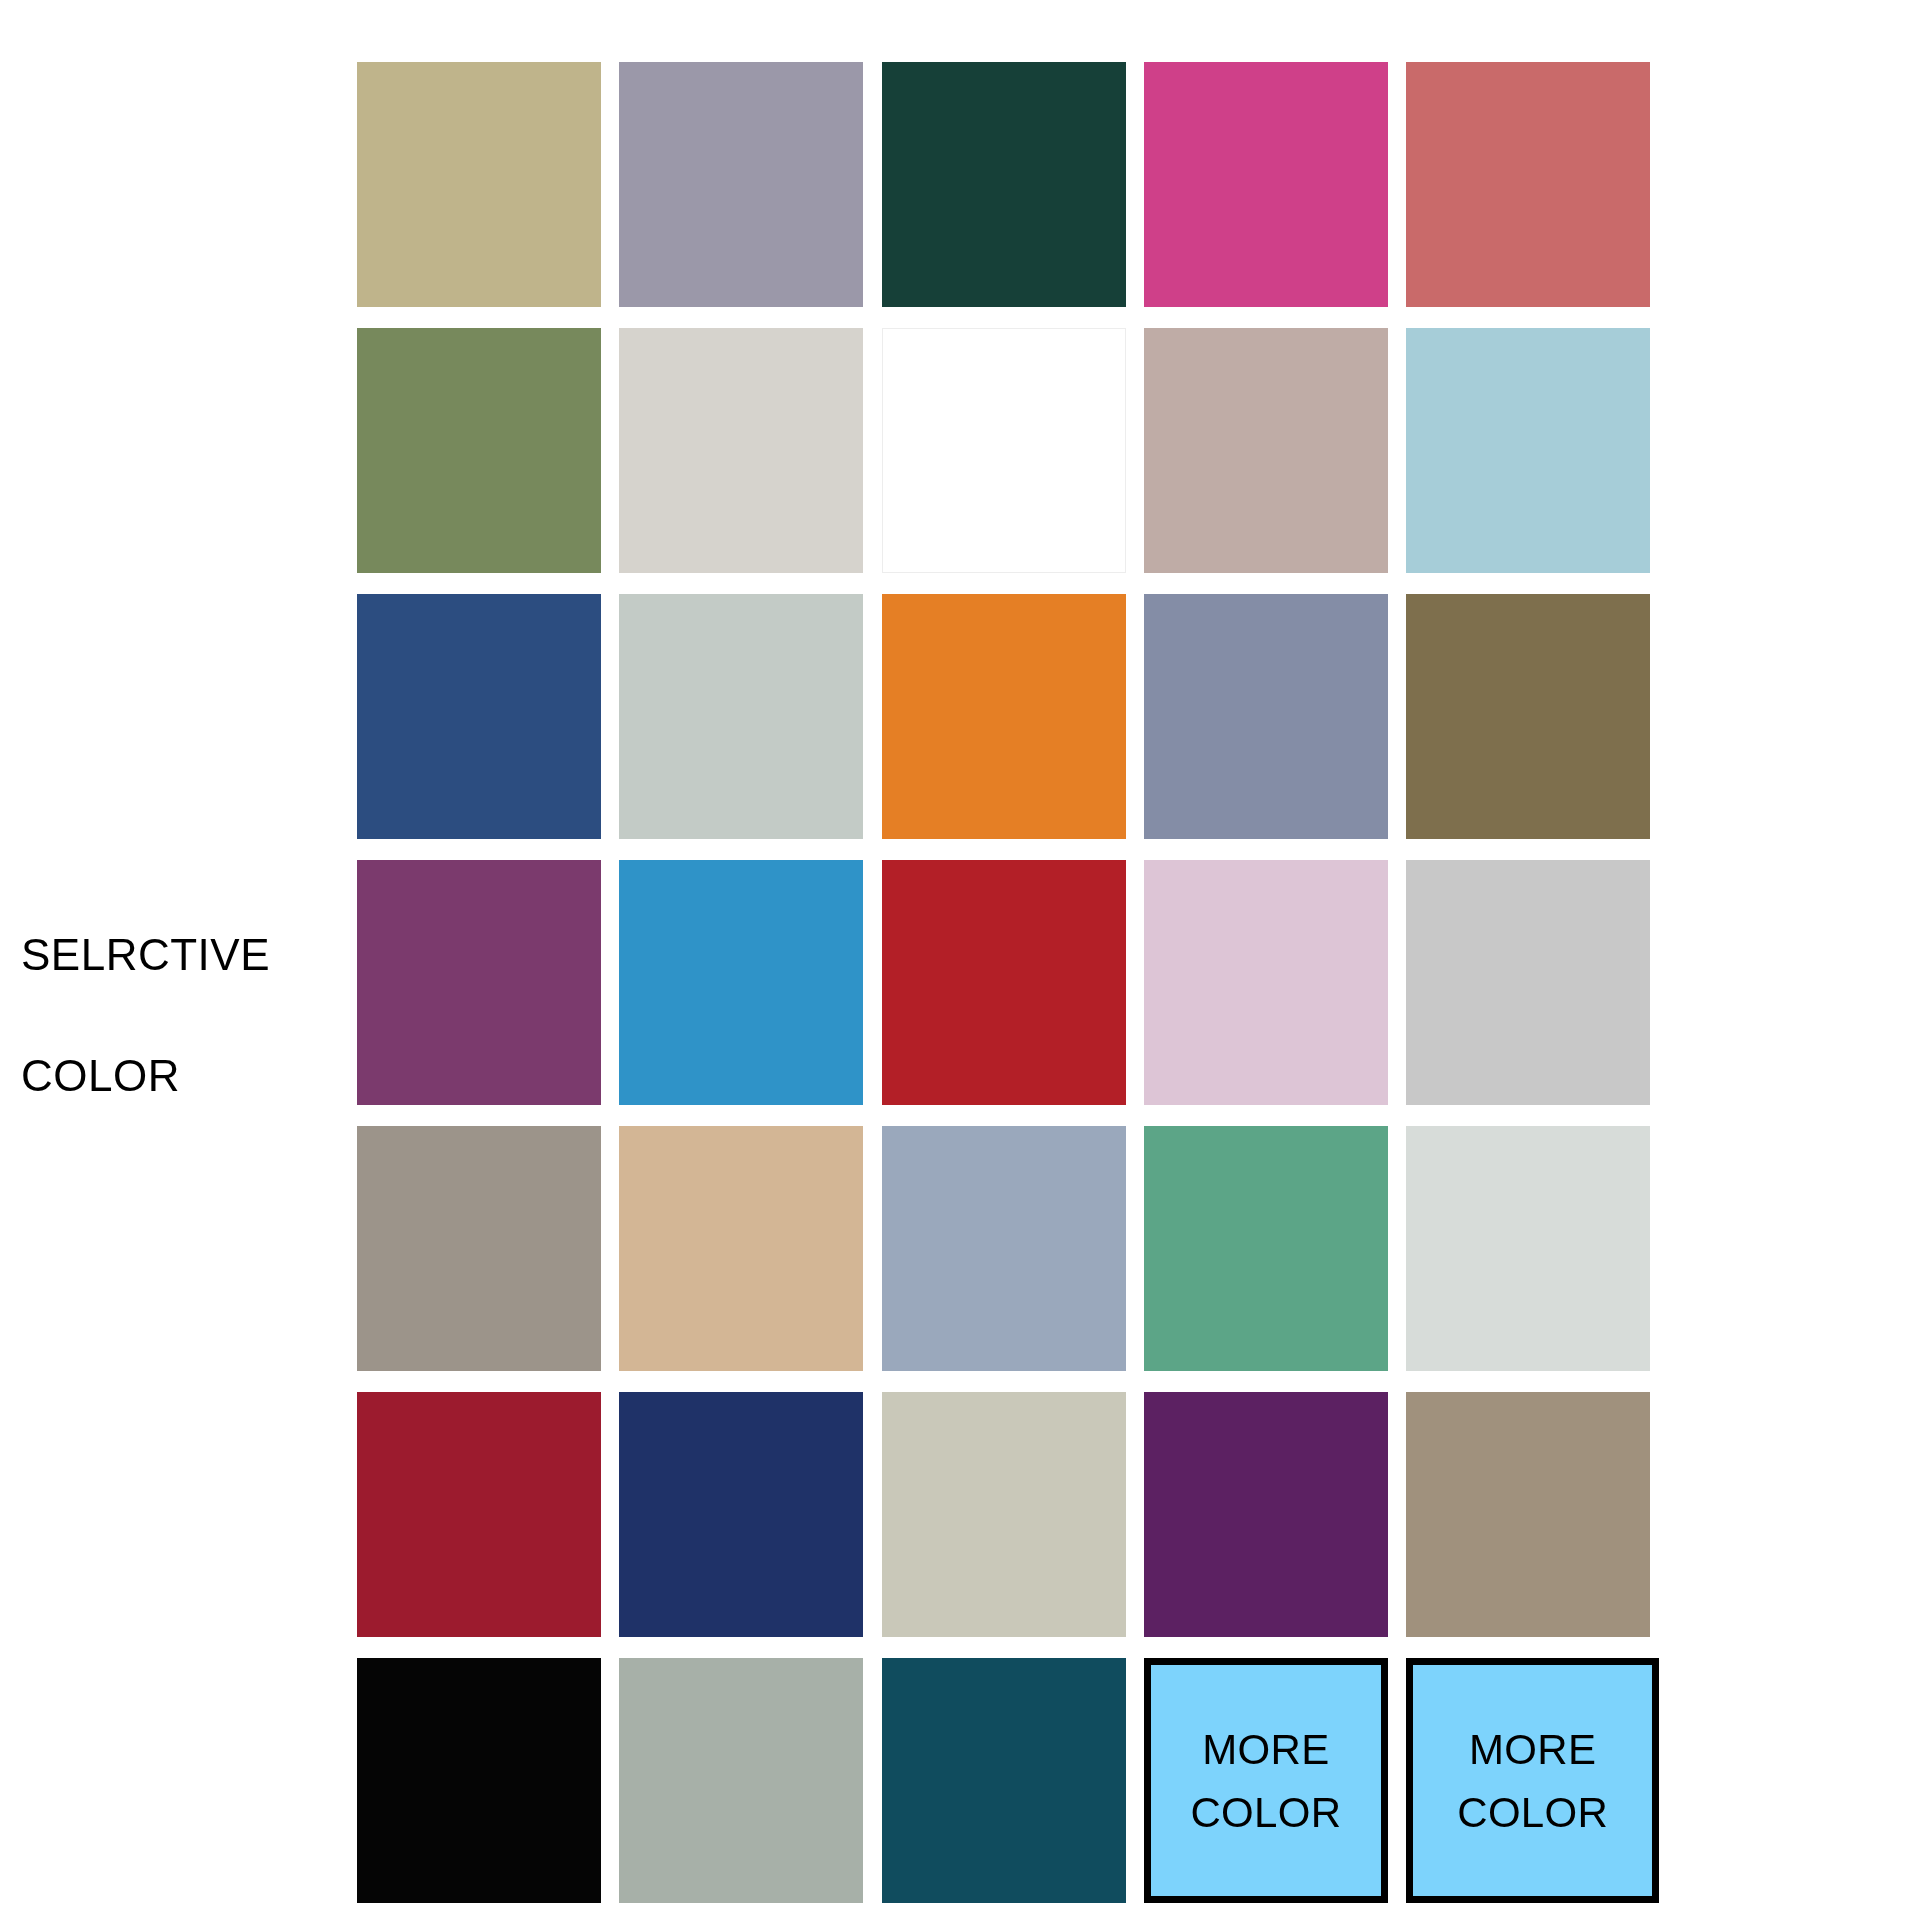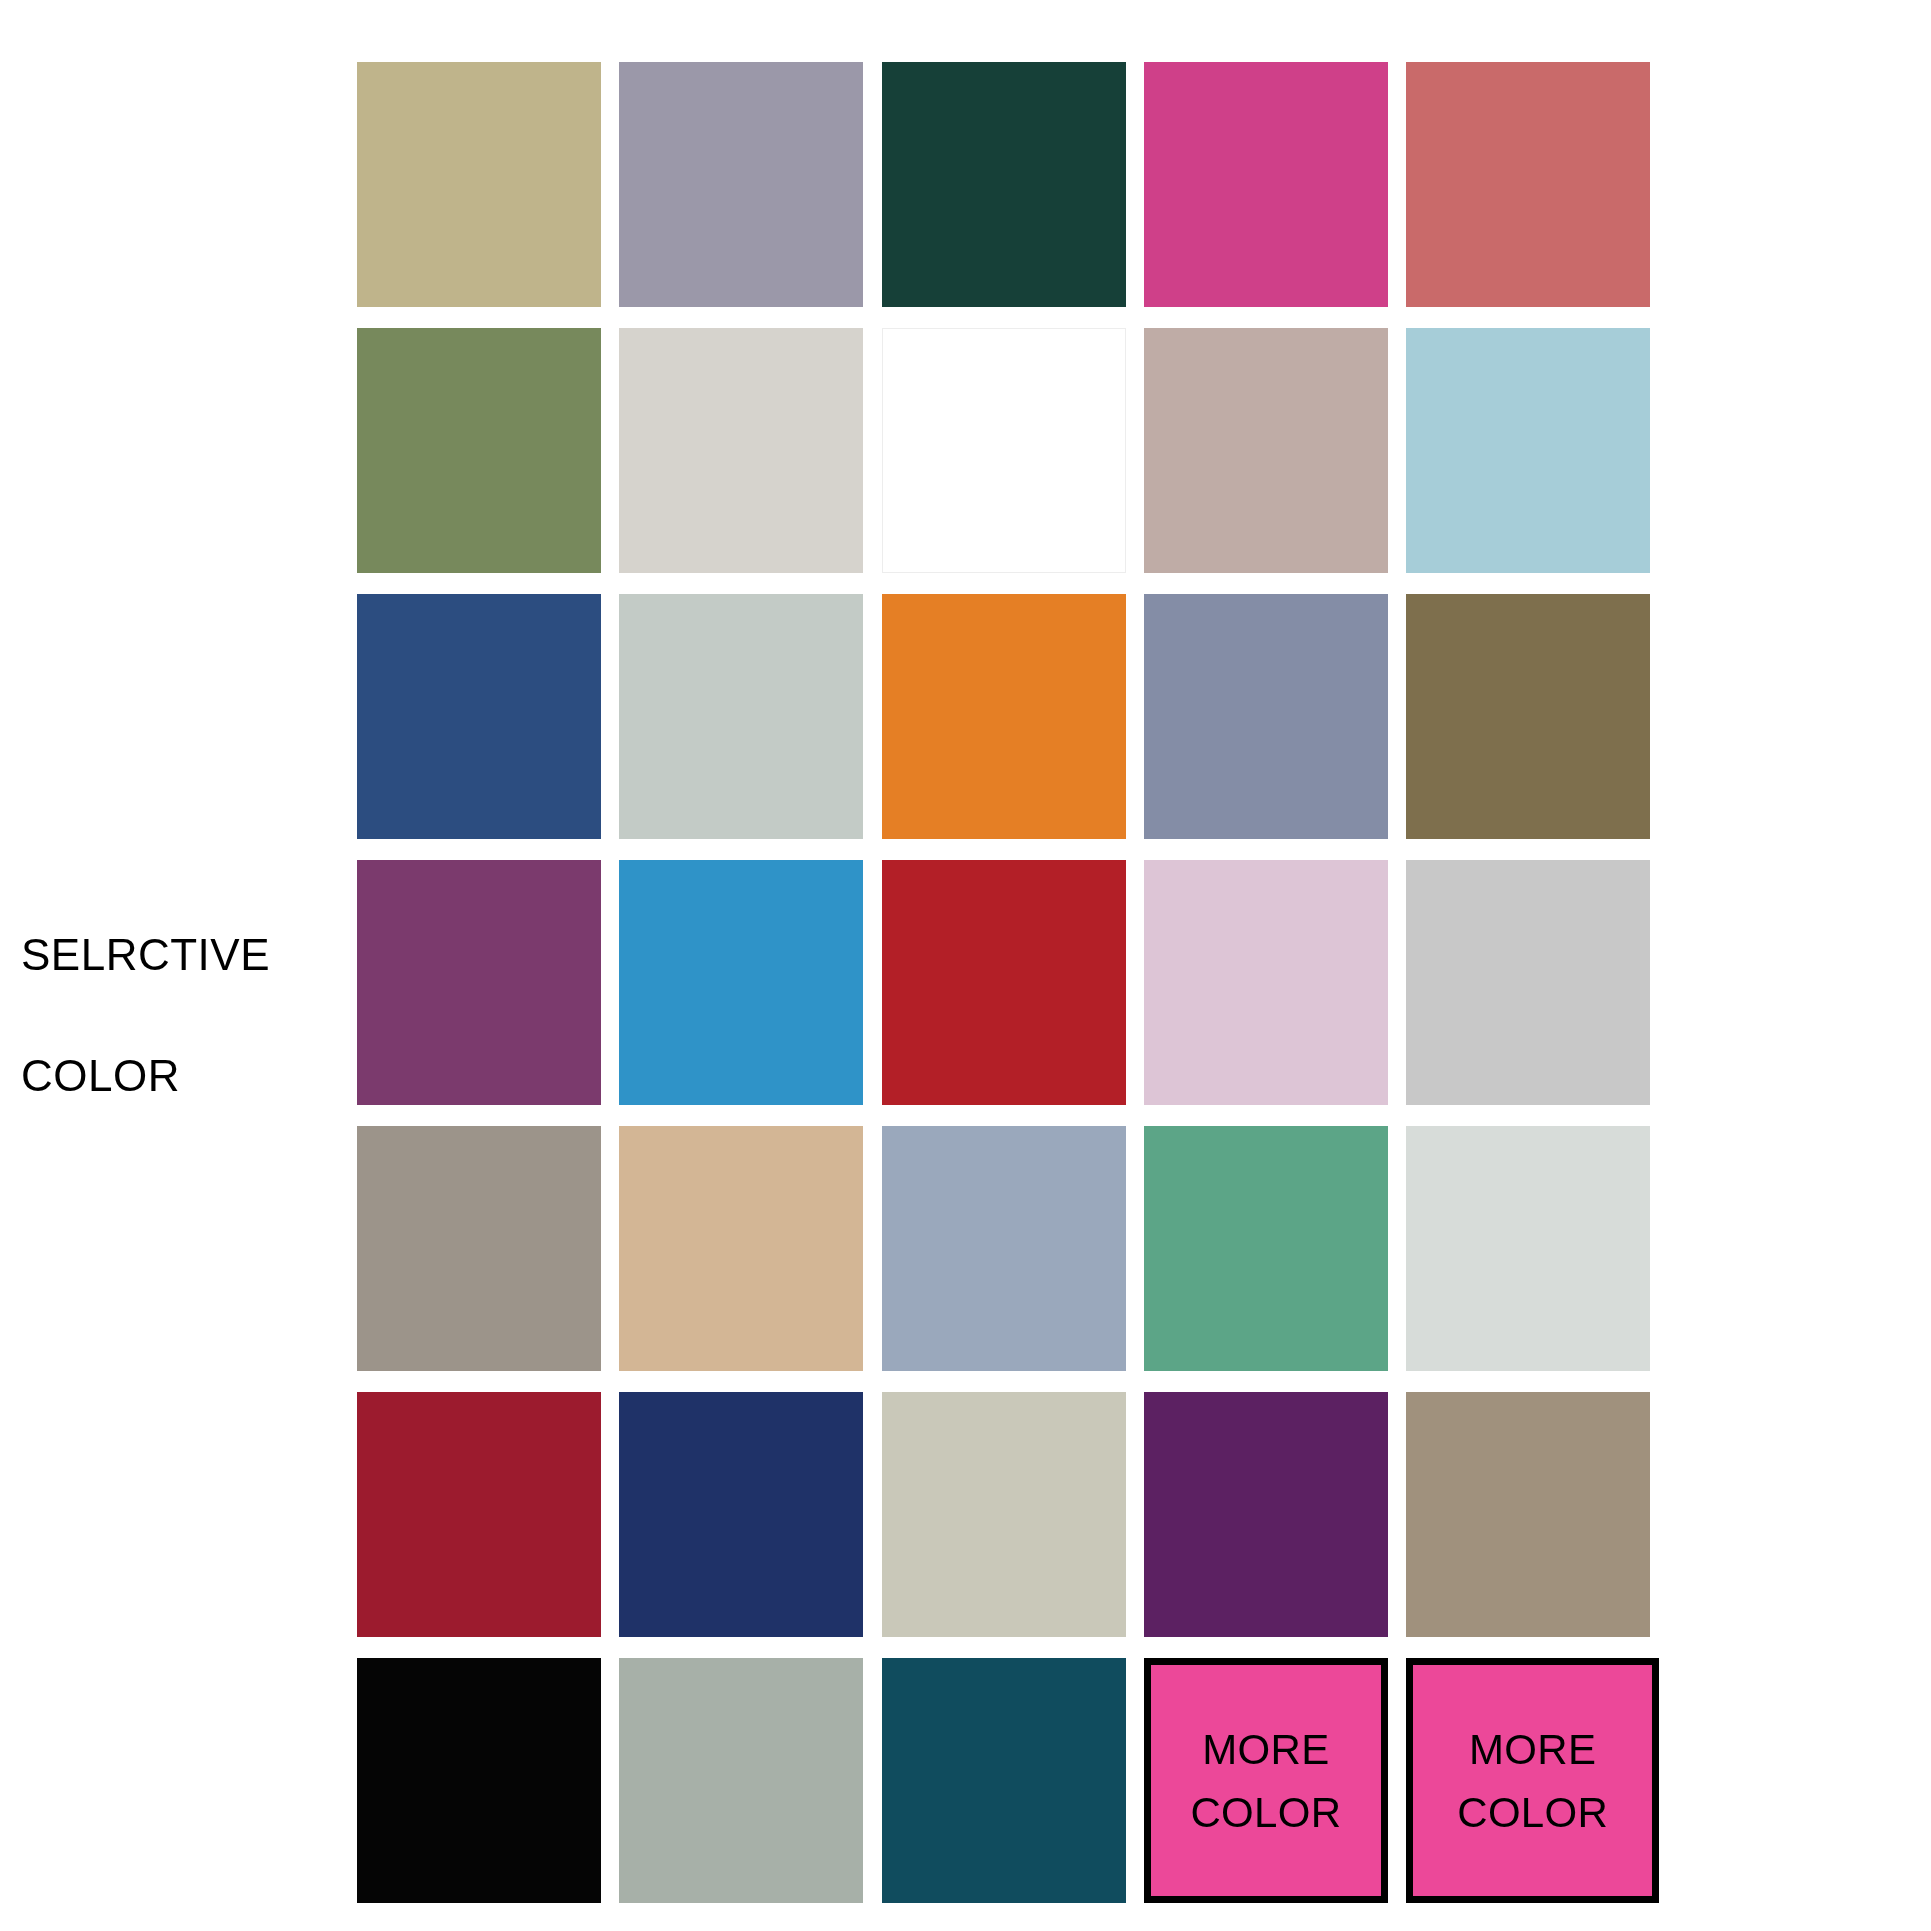--- a/index.html
+++ b/index.html
@@ -59,21 +59,21 @@
     display: block;
   }
   .swatch.white-chip {
     border: 1px solid #ededed;
   }
 
   
   .action-btn {
     width: 244px;
     height: 245px;
-    background: #ec4899;
+    background: #7dd3fc;
     border: 7.7px solid #000000;
     display: flex;
     flex-direction: column;
     align-items: center;
     justify-content: center;
     color: #000000;
     font-size: 42px;
     line-height: 1.5;
     letter-spacing: 0.3px;
     text-align: center;

